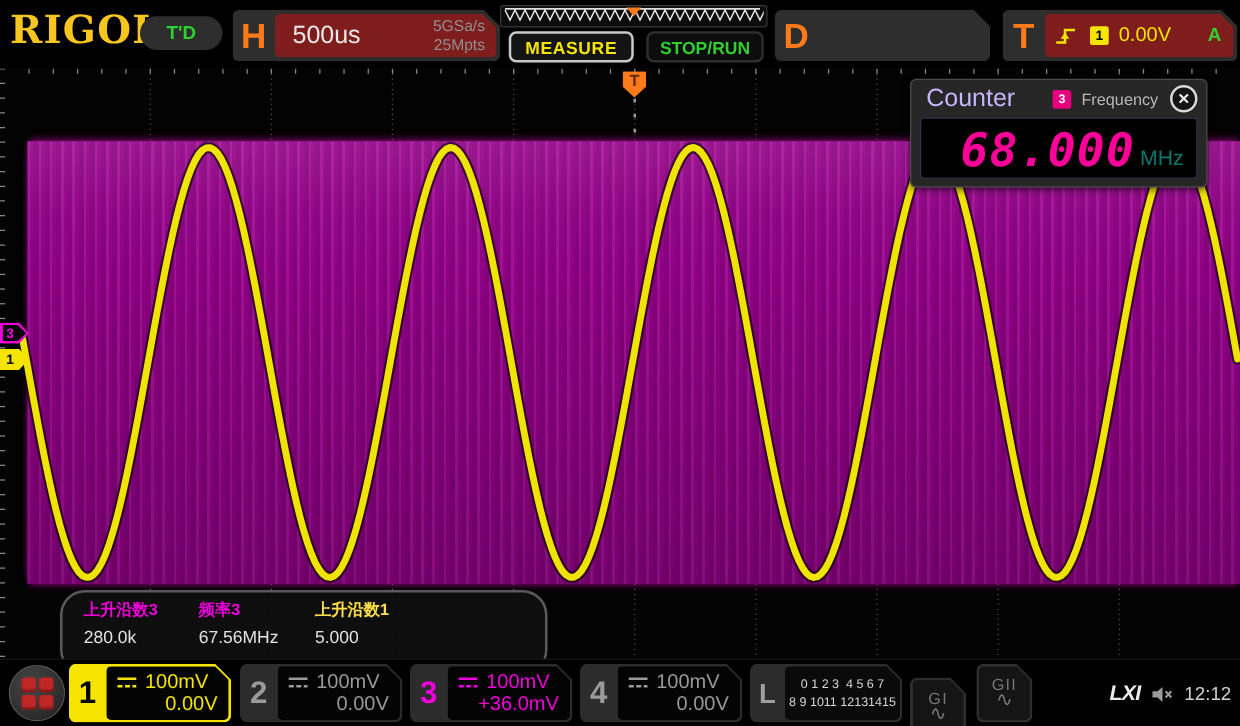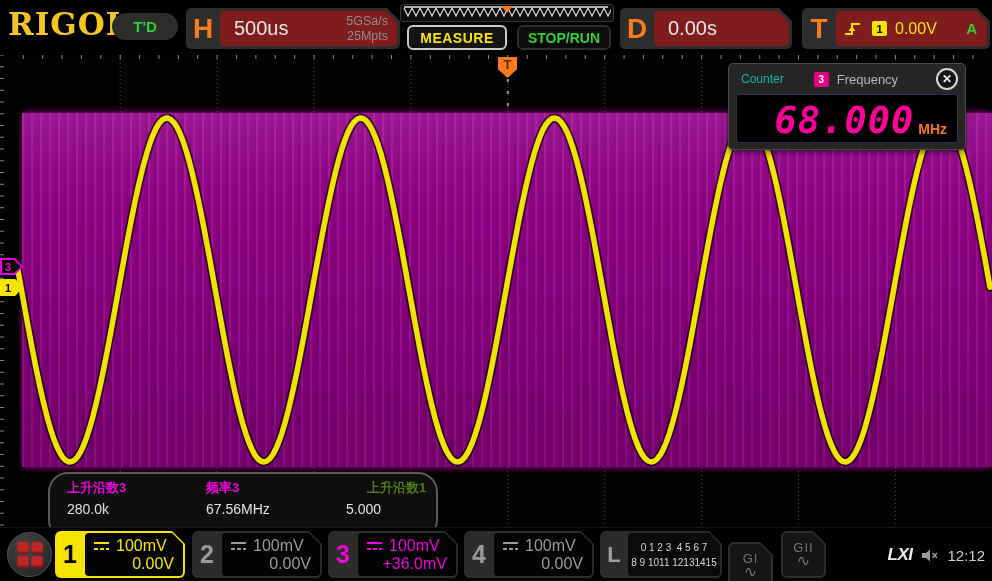--- a/index.html
+++ b/index.html
@@ -51,35 +51,35 @@
   #marker-ch1{top:224px;}
   #marker-ch1 .core{background:#f5e400;}
   #trig-marker{position:absolute;left:498px;top:2px;width:19px;height:21px;background:#ff7a1a;
       clip-path:polygon(0 0,100% 0,100% 58%,50% 100%,0 58%);display:flex;align-items:flex-start;justify-content:center;
       color:#5c2a00;font-weight:bold;font-size:13px;}
 
   
   #counter{position:absolute;left:728px;top:8px;width:238px;height:87px;background:#262626;border:1px solid #4c4c4c;
       border-radius:5px;box-shadow:0 2px 6px rgba(0,0,0,.6);box-sizing:border-box;}
   #counter .hdr{position:absolute;left:0;top:0;right:0;height:30px;display:flex;align-items:center;}
-  #counter .title{color:#14b8a6;font-size:12px;margin-left:12px;}
+  #counter .title{color:#c4b5fd;font-size:20px;margin-left:12px;}
   #counter .badge{width:15px;height:15px;background:#e6007e;border-radius:2px;color:#fff;font-size:10px;font-weight:bold;
       display:flex;align-items:center;justify-content:center;margin-left:30px;}
   #counter .mode{color:#b8b8b8;font-size:13px;margin-left:8px;}
   #counter .close{position:absolute;right:7px;top:4px;width:22px;height:22px;border-radius:50%;background:#141414;
       border:2px solid #d8d8d8;color:#eee;font-size:12px;font-weight:bold;display:flex;align-items:center;justify-content:center;box-sizing:border-box;}
   #counter .display{position:absolute;left:7px;right:7px;top:30px;bottom:6px;background:#000;border:1px solid #27344a;border-radius:3px;
       display:flex;align-items:flex-end;justify-content:flex-end;padding:0 10px 3px 0;}
   #counter .value{font-family:"DejaVu Sans Mono","Liberation Mono",monospace;font-style:italic;font-weight:bold;
       font-size:37px;line-height:1;color:#ff0099;letter-spacing:1px;}
-  #counter .unit{color:#f97316;font-size:14px;font-weight:bold;margin-left:4px;margin-bottom:2px;}
+  #counter .unit{color:#0f766e;font-size:17px;font-weight:normal;margin-left:4px;margin-bottom:2px;}
 
   
   #meas{position:absolute;left:48px;top:417px;width:390px;height:68px;background:rgba(15,15,15,.92);
-      border:2px solid #5a5a5a;border-radius:20px;box-sizing:border-box;display:flex;padding:6px 0 0 17px;justify-content:space-between;}
+      border:2px solid #5a5a5a;border-radius:20px;box-sizing:border-box;display:flex;padding:6px 0 0 17px;}
   .meas-col{display:flex;flex-direction:column;}
   .meas-col .ml{font-size:13px;font-weight:bold;line-height:1.2;}
   .meas-col .mv{font-size:14px;color:#e2e2e2;margin-top:5px;}
   .meas-col:nth-child(1){width:92px;}.meas-col:nth-child(2){width:93px;}
   .meas-col:nth-child(3){width:90px;}.meas-col:nth-child(4){width:88px;}
 
   
   #botbar{position:absolute;left:0;top:527px;width:992px;height:54px;background:#000;border-top:1px solid #161616;}
   #menu-btn{position:absolute;left:7px;top:4px;width:45px;height:45px;border-radius:50%;
       background:radial-gradient(circle at 40% 35%,#474747,#1f1f1f);border:1px solid #555;box-sizing:border-box;
@@ -139,23 +139,20 @@
           <path d="M3,3 L7,11 L11,3 L15,11 L19,3 L23,11 L27,3 L31,11 L35,3 L39,11 L43,3 L47,11 L51,3 L55,11 L59,3 L63,11 L67,3 L71,11 L75,3 L79,11 L83,3 L87,11 L91,3 L95,11 L99,3 L103,11 L107,3 L111,11 L115,3 L119,11 L123,3 L127,11 L131,3 L135,11 L139,3 L143,11 L147,3 L151,11 L155,3 L159,11 L163,3 L167,11 L171,3 L175,11 L179,3 L183,11 L187,3 L191,11 L195,3 L199,11 L203,3 L207,11 L211,3" fill="none" stroke="#e0e0e0" stroke-width="1.2"></path>
           <polygon points="100,1 112,1 106,8" fill="#ff7a1a"></polygon>
         </svg>
     </div>
 
     <div id="measure-btn" class="tbtn">MEASURE</div>
     <div id="stoprun-btn" class="tbtn">STOP/RUN</div>
 
     <div id="d-block" class="hblock notch">
       <div class="bigletter">D</div>
-      <div class="inner notch-in">
-        <span class="tb-main">0.00s</span>
-      </div>
     </div>
 
     <div id="t-block" class="hblock notch">
       <div class="bigletter">T</div>
       <div class="inner notch-in">
         <svg width="18" height="17" viewBox="0 0 18 17" style="margin-left:8px">
           <polyline points="1,14 8,14 8,4 16,4" fill="none" stroke="#f5e400" stroke-width="2"></polyline>
           <polygon points="8,6 4.5,11 11.5,11" fill="#f5e400"></polygon>
         </svg>
         <span class="trig-badge">1</span>
@@ -310,21 +307,21 @@
     <div id="meas">
       <div class="meas-col">
         <span class="ml" style="color: rgb(240, 0, 220);">上升沿数3</span>
         <span class="mv">280.0k</span>
       </div>
       <div class="meas-col">
         <span class="ml" style="color: rgb(240, 0, 220);">频率3</span>
         <span class="mv">67.56MHz</span>
       </div>
       <div class="meas-col">
-        <span class="ml" style="color: #4d7c0f; margin-left: 21px;">上升沿数1</span>
+        <span class="ml" style="color: #fde047;">上升沿数1</span>
         <span class="mv">5.000</span>
       </div>
     </div>
   </div>
 
   <div id="botbar">
     <div id="menu-btn">
       <div class="grid4">
           <span></span>
           <span></span>

